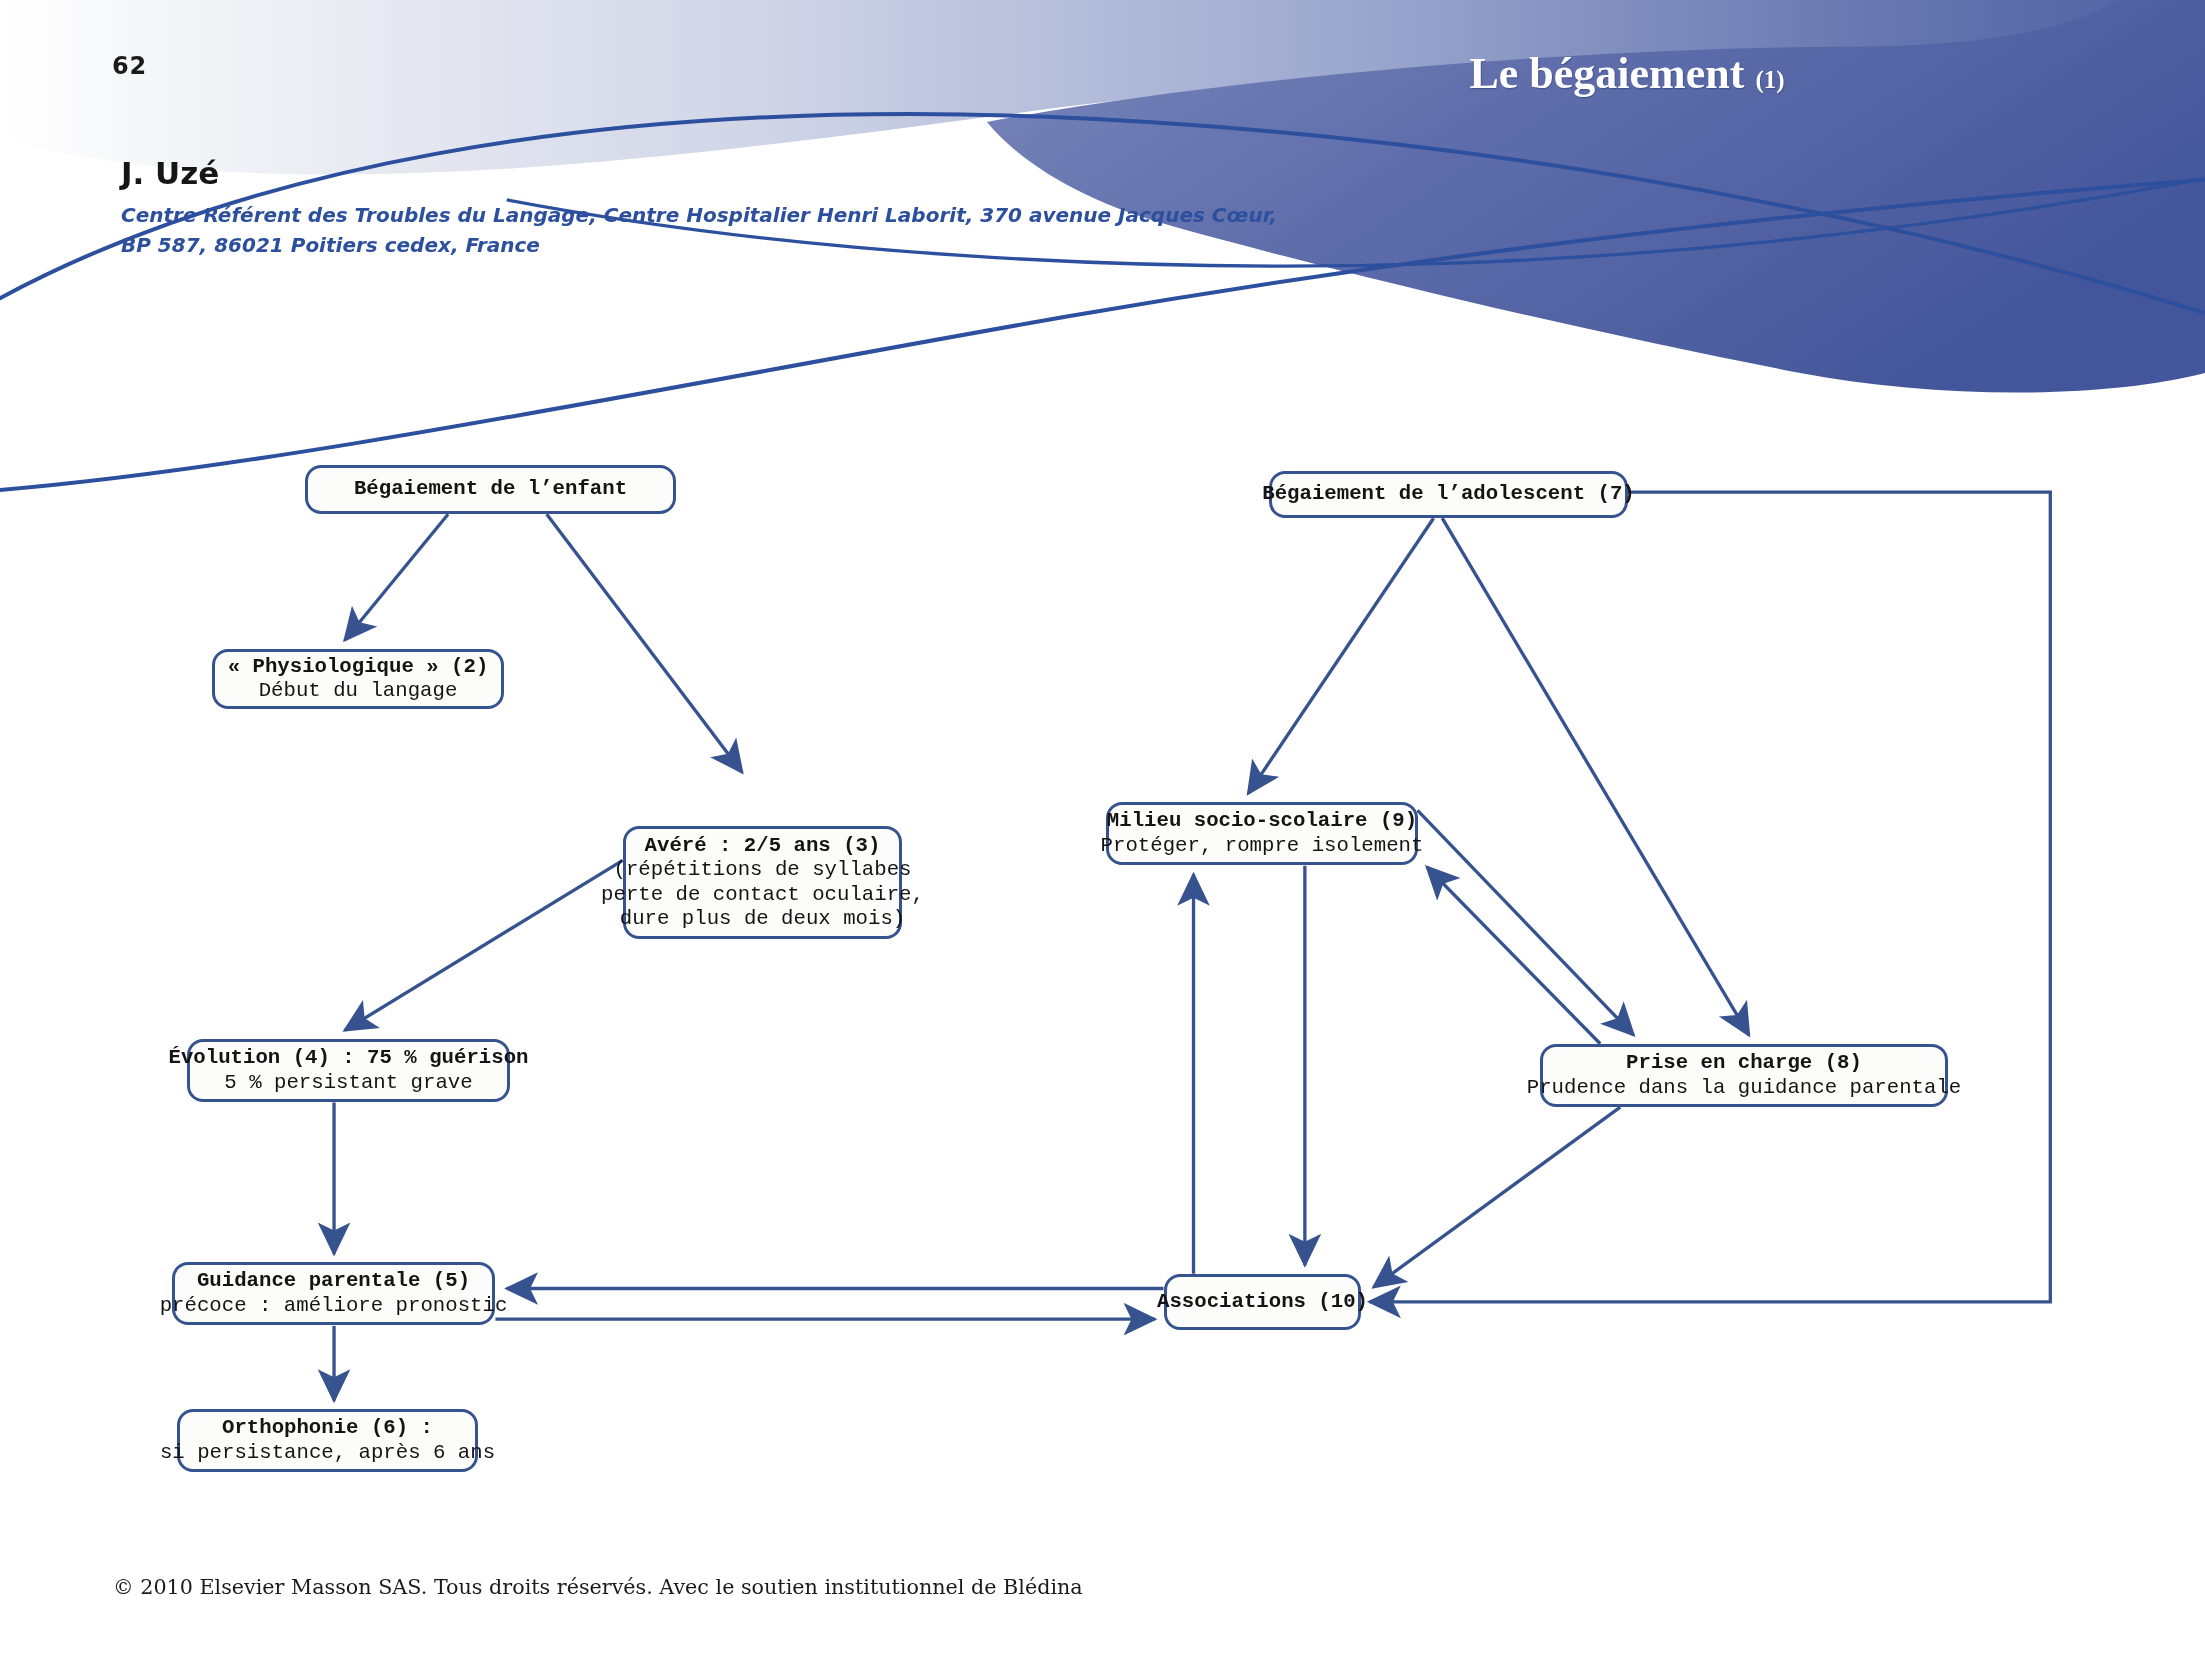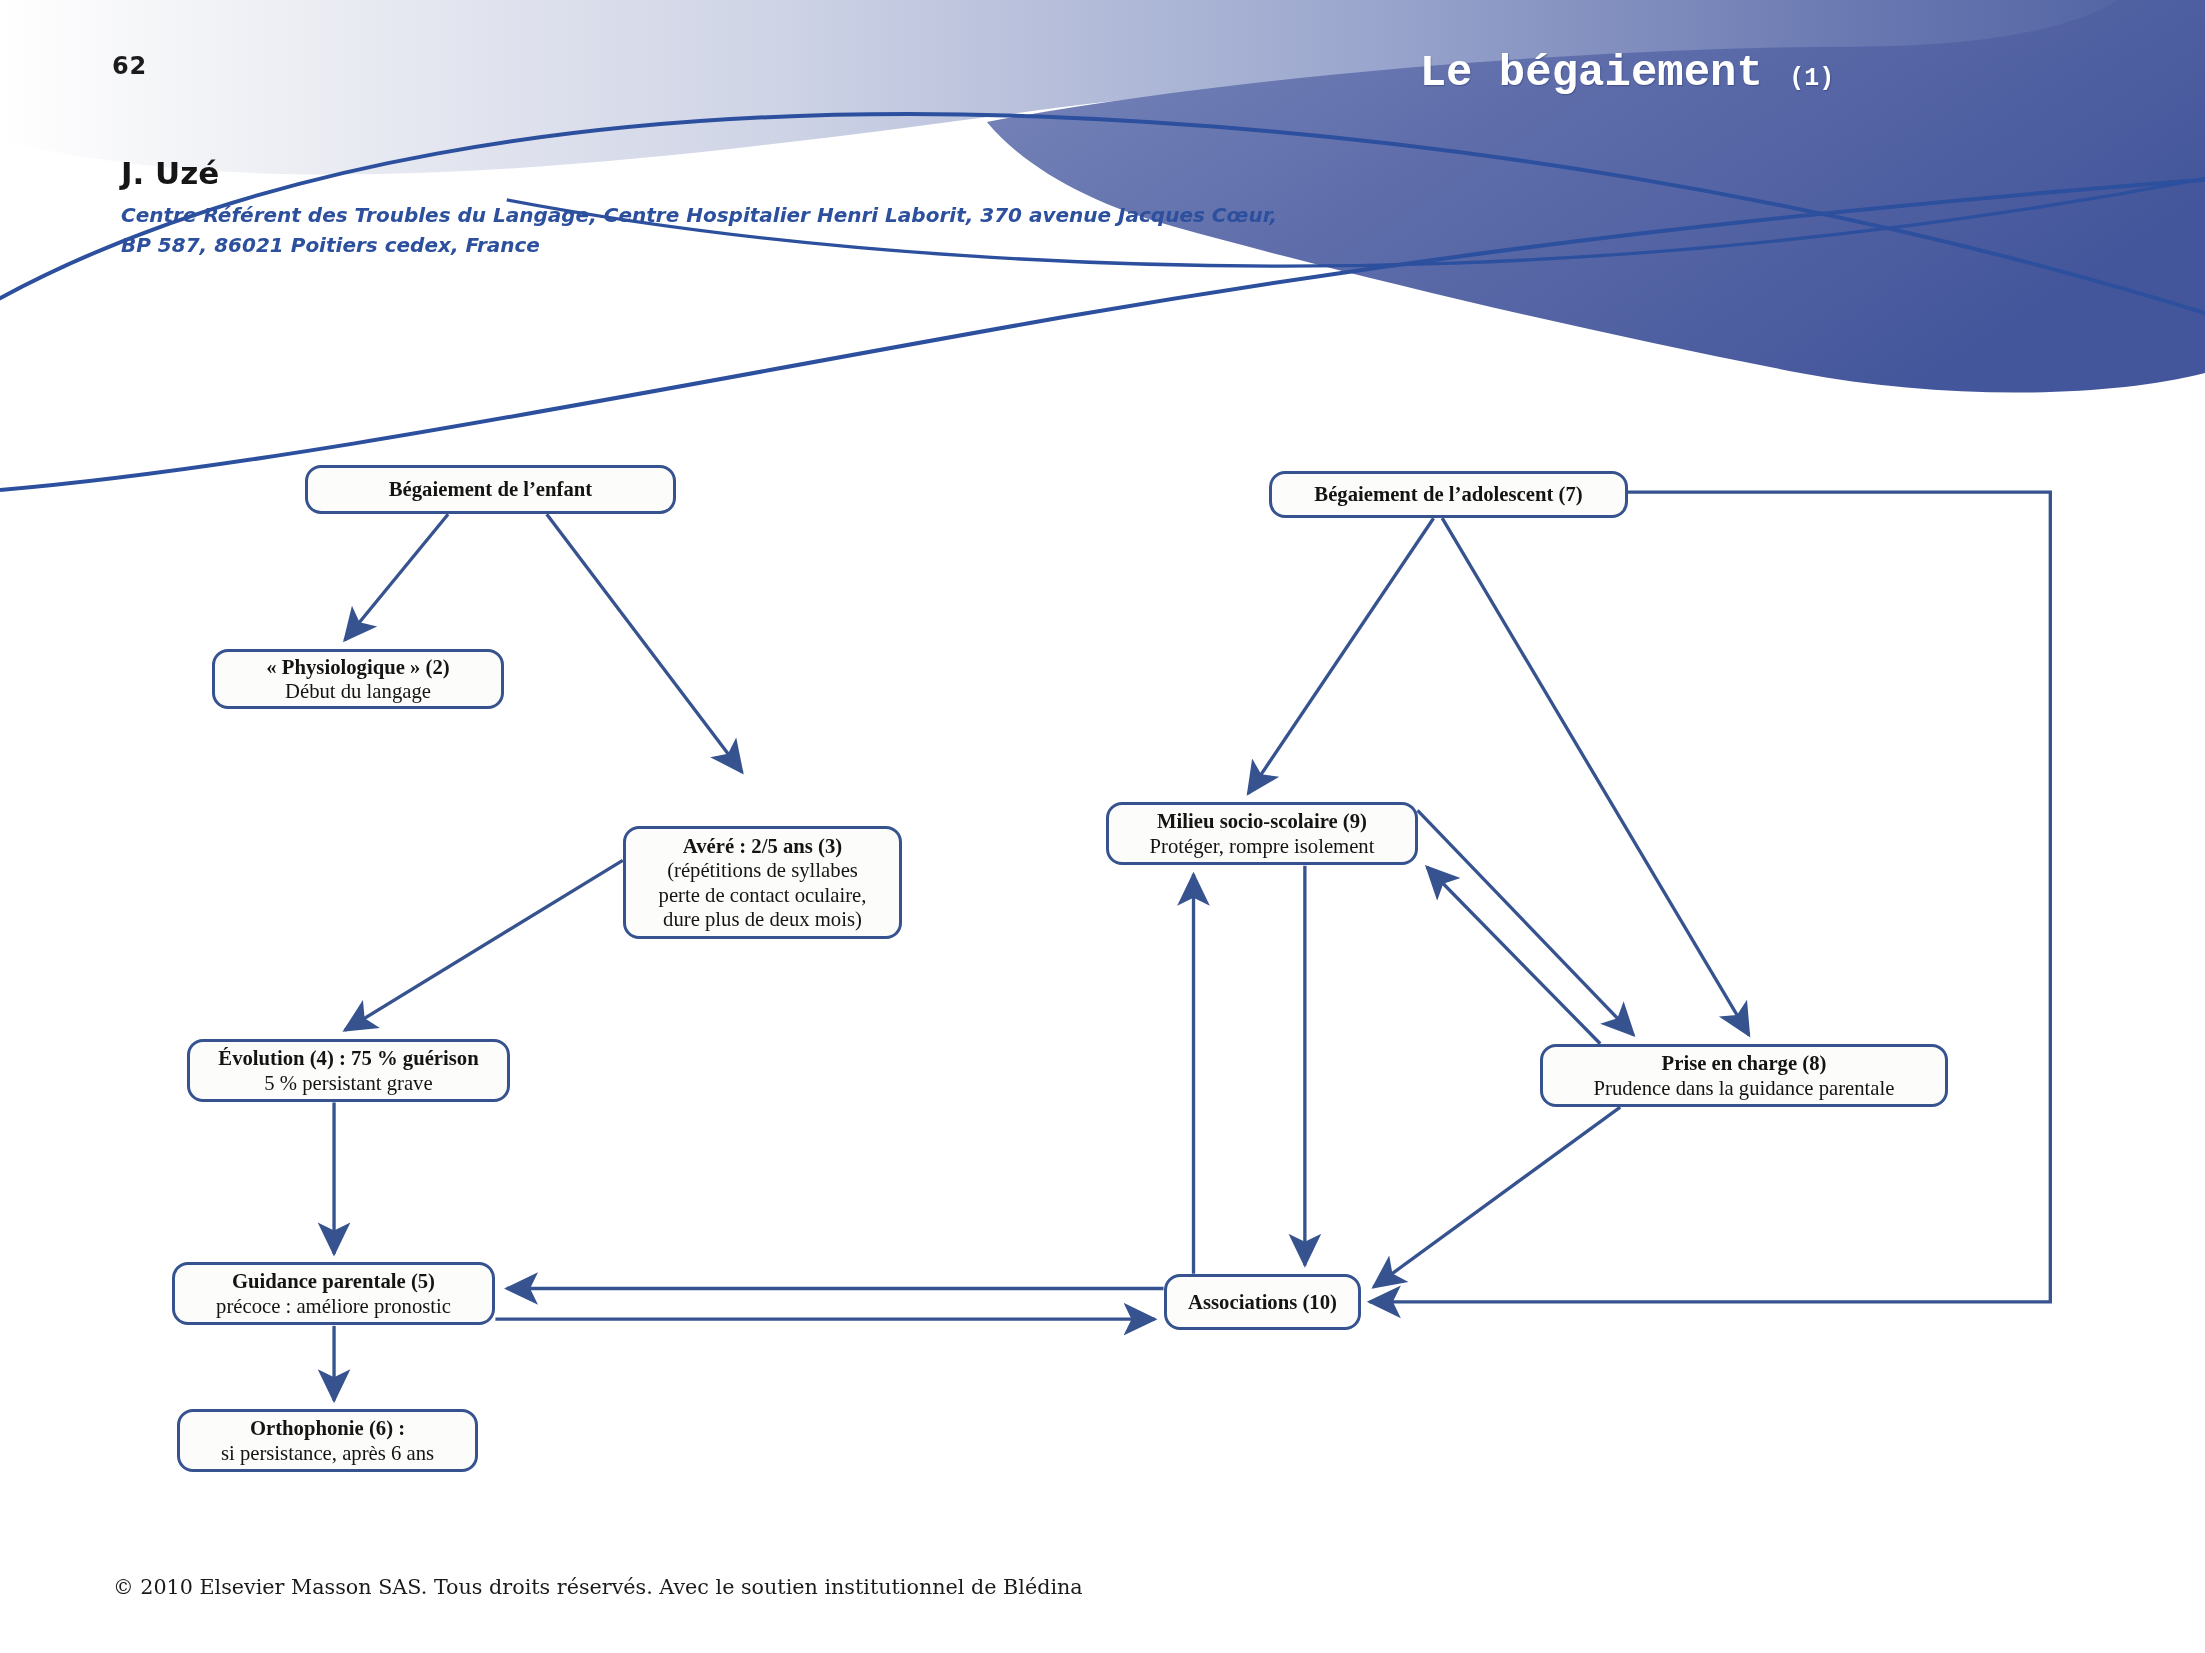--- a/index.html
+++ b/index.html
@@ -14,21 +14,21 @@
   
   #header-art{position:absolute;left:0;top:0;width:2205px;height:413px;}
   #page-number{
     position:absolute;left:112px;top:52px;
     font-family:"DejaVu Sans", sans-serif;
     font-size:24px;font-weight:bold;color:#1b1b1b;letter-spacing:0.7px;
   }
   #header-title{
     position:absolute;left:1347px;top:48px;width:560px;
     text-align:center;color:#ffffff;
-    font-family:Liberation Mono, monospace;
+    font-family:Liberation Serif, serif;
     font-size:44px;font-weight:bold;white-space:nowrap;
     text-shadow:0.7px 0.7px 1.3px rgba(30,45,95,.45);
   }
   #header-title .sup{font-size:25px;font-weight:bold;}
 
   
   #author-name{
     position:absolute;left:121px;top:155px;
     font-size:31px;font-weight:bold;color:#161616;
     font-family:"DejaVu Sans", sans-serif;
@@ -48,21 +48,21 @@
   .node{
     position:absolute;
     box-sizing:border-box;
     border:3.3px solid #36538f;
     border-radius:16px;
     background:#fcfcfa;
     display:flex;flex-direction:column;
     align-items:center;justify-content:center;
     text-align:right;
     color:#141414;
-    font-family:Liberation Serif, serif;
+    font-family:Liberation Mono, monospace;
     line-height:1.18;
   }
   .node .l1{font-weight:bold;font-size:20.7px;white-space:nowrap;}
   .node .ln{font-weight:normal;font-size:20.7px;white-space:nowrap;}
   .node.single .l1{font-size:20.7px;}
 
   
   #n1{left:305px;  top:465px;  width:371px; height:49px;}
   #n2{left:212px;  top:649px;  width:292px; height:60px;}
   #n3{left:623px;  top:782px; width:279px; height:113px;margin-top:44px;}

